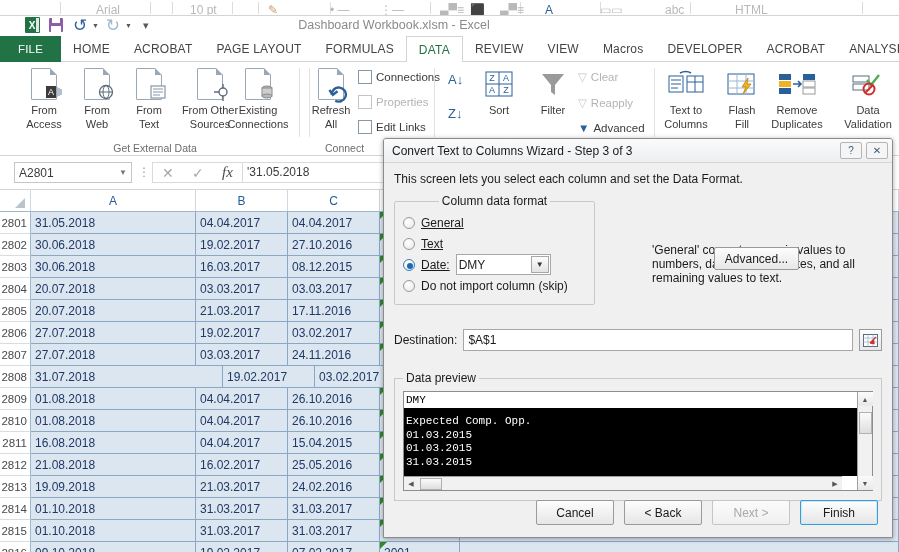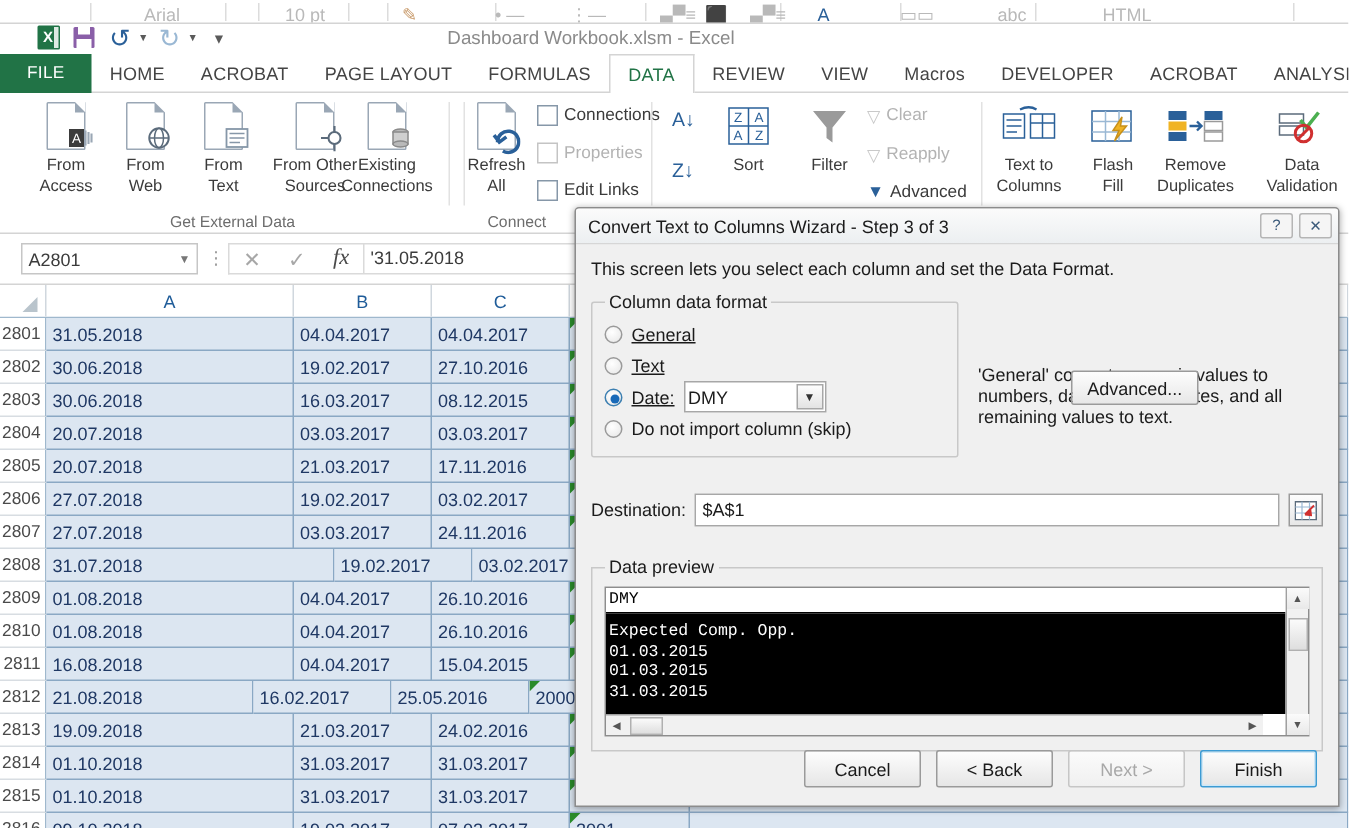--- a/index.html
+++ b/index.html
@@ -553,21 +553,21 @@
       <div class="row">
         <div class="rh">2811</div>
         <div class="cell" style="width:165px">16.08.2018</div>
         <div class="cell" style="width:92px">04.04.2017</div>
         <div class="cell" style="width:92px">15.04.2015</div>
         <div class="cell flag" style="width:80px">2000</div>
         <div class="cell" style="flex:1"></div>
       </div>
       <div class="row">
         <div class="rh">2812</div>
-        <div class="cell" style="width:138px">21.08.2018</div>
+        <div class="cell" style="width:165px">21.08.2018</div>
         <div class="cell" style="width:92px">16.02.2017</div>
         <div class="cell" style="width:92px">25.05.2016</div>
         <div class="cell flag" style="width:80px">2000</div>
         <div class="cell" style="flex:1"></div>
       </div>
       <div class="row">
         <div class="rh">2813</div>
         <div class="cell" style="width:165px">19.09.2018</div>
         <div class="cell" style="width:92px">21.03.2017</div>
         <div class="cell" style="width:92px">24.02.2016</div>
@@ -606,21 +606,21 @@
     <div class="t">Convert Text to Columns Wizard - Step 3 of 3</div>
     <div class="btns">
       <div class="titlebtn">?</div>
       <div class="titlebtn">✕</div>
     </div>
   </div>
 
   <div id="dlg-body">
     <div class="dlg-intro">This screen lets you select each column and set the Data Format.</div>
 
-    <fieldset class="grp" style="width:245px;">
+    <fieldset class="grp" style="width:201px;text-align:center;">
       <legend>Column data format</legend>
 
       <div class="radio-row">
         <span class="radio"></span>
         <span class="uline">General</span>
       </div>
       <div class="radio-row">
         <span class="radio"></span>
         <span class="uline">Text</span>
       </div>

